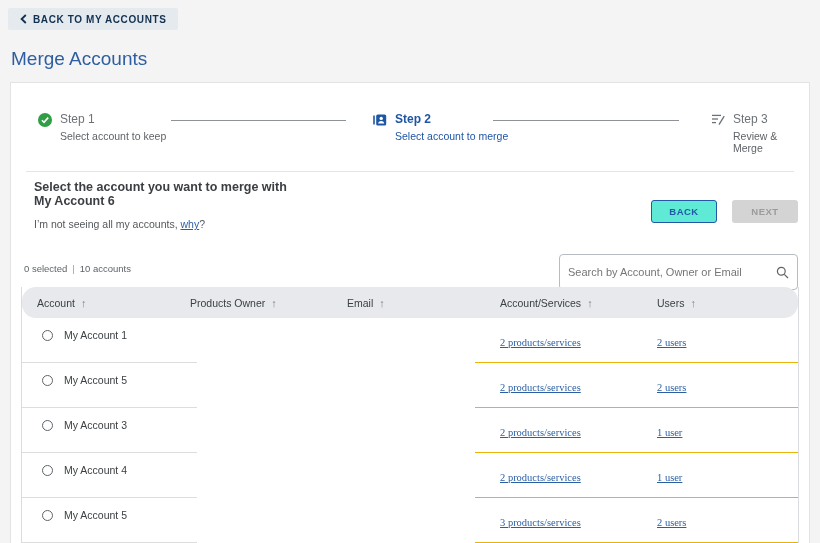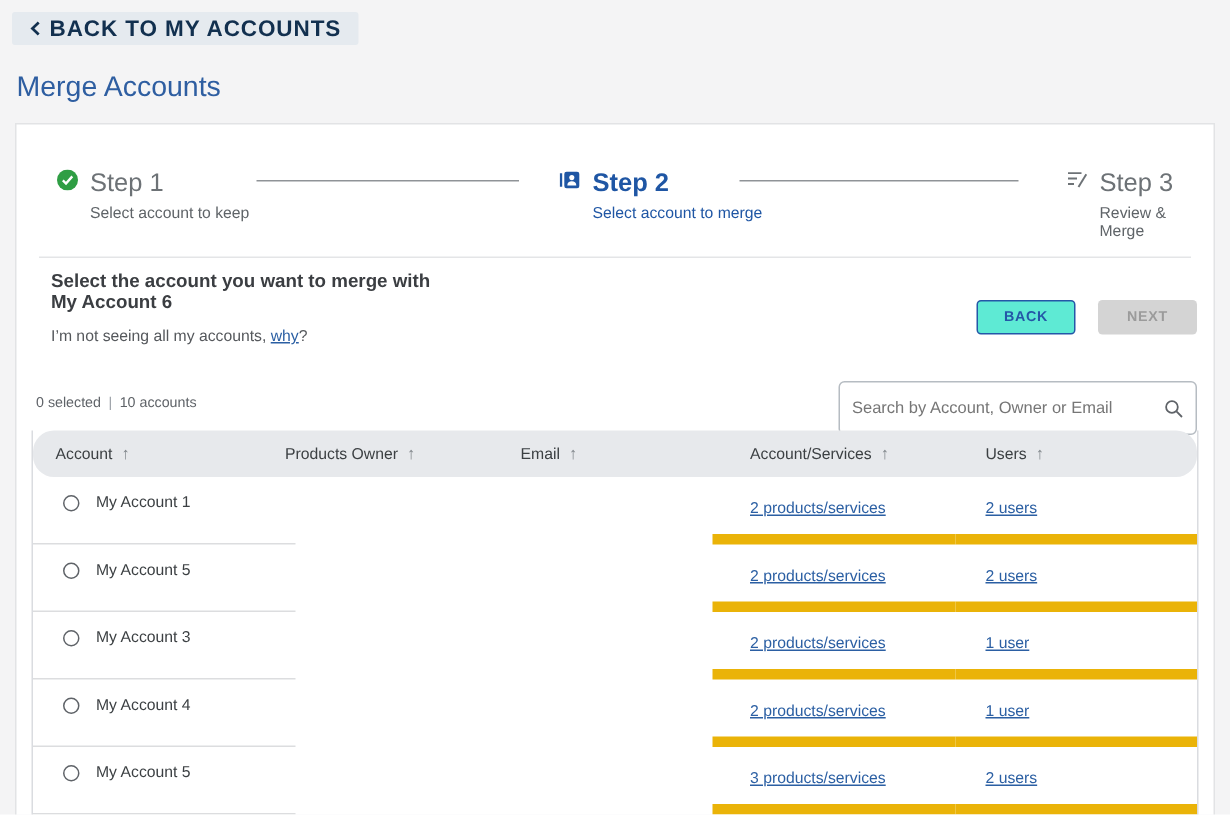--- a/index.html
+++ b/index.html
@@ -11,37 +11,37 @@
     position:relative;
   }
 
   
   .back-btn {
     position:absolute; left:8px; top:8px; height:22px;
     display:inline-flex; align-items:center; gap:6px;
     background:#e5eaef; border:none; border-radius:2px;
     padding:0 12px; cursor:pointer;
     font-family:"Liberation Sans", sans-serif;
-    font-size:15px; font-weight:bold; letter-spacing:.6px; color:#12304f;
+    font-size:10px; font-weight:bold; letter-spacing:.6px; color:#12304f;
   }
   .page-title {
     position:absolute; left:11px; top:48px;
     font-size:19px; font-weight:normal; color:#2e5ea1;
   }
 
   
   .card {
     position:absolute; left:10px; top:82px; width:800px; height:490px;
     background:#fff; border:1px solid #e2e3e5;
   }
 
   
   .step { position:absolute; display:flex; gap:8px; align-items:flex-start; }
   .step .icon { margin-top:1px; line-height:0; }
-  .step-label { font-size:17px; color:#6d7276; }
+  .step-label { font-size:12px; color:#6d7276; }
   .step-sub { font-size:10.5px; color:#5f6468; margin-top:4px; }
   .step.active .step-label { color:#1f56a4; font-weight:bold; }
   .step.active .step-sub { color:#1f56a4; }
   .step1 { left:27px; top:29px; }
   .step2 { left:362px; top:29px; }
   .step3 { left:700px; top:29px; }
   .connector { position:absolute; top:37px; border-top:1px solid #8f9397; height:0; }
   .c1 { left:160px; width:175px; }
   .c2 { left:482px; width:186px; }
   .card-divider { position:absolute; top:88px; left:15px; right:15px; border-top:1px solid #e4e5e7; }
@@ -75,21 +75,21 @@
   .th { display:flex; align-items:center; font-size:10.5px; color:#3c4043; cursor:pointer; }
   .arrow { color:#80868b; font-size:11px; margin-left:6px; }
   .trow { height:45px; }
   .td { display:flex; align-items:center; font-size:10.5px; color:#3c4043; }
   .pad1 { padding-left:15px; }
   .pad2 { padding-left:10px; }
   .pad3 { padding-left:0; }
   .pad4 { padding-left:25px; }
   .pad5 { padding-left:20px; }
   .td.c1 { border-bottom:1px solid #dcdddf; padding-left:20px; gap:11px; }
-  .td.c4, .td.c5 { border-bottom:7px solid #eab308; }
+  .td.c4, .td.c5 { border-bottom:1px solid #eab308;font-family:Liberation Serif, serif; }
   .td.c1 .inner { display:flex; align-items:center; gap:11px; transform:translateY(-5px); }
   .td.c4 a, .td.c5 a { transform:translateY(2px); }
   .radio { width:11px; height:11px; border:1.5px solid #5f6368; border-radius:50%; background:#fff;
            flex:0 0 auto; cursor:pointer; }
   .tlink { color:#2b5fa3; text-decoration:underline; font-size:10.5px; cursor:pointer; }
 </style>
 </head>
 <body>
 
 <button class="back-btn">

